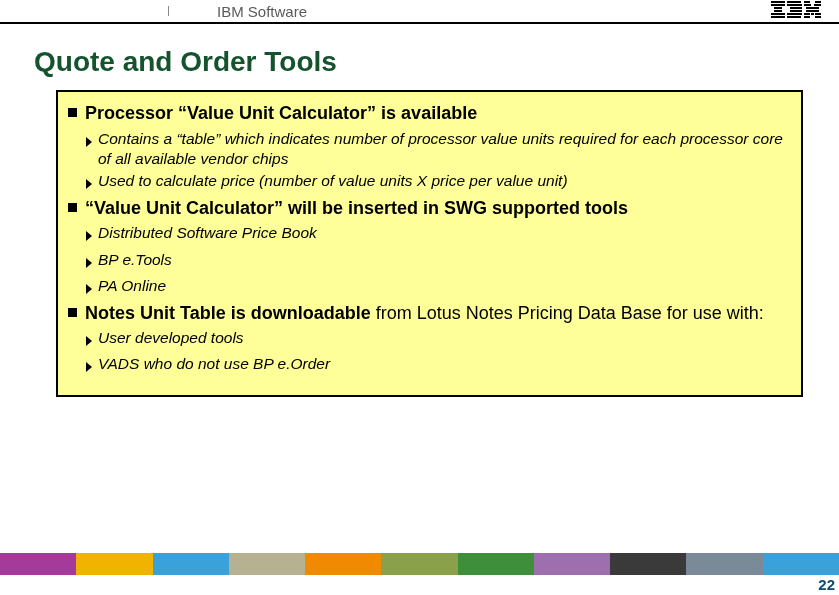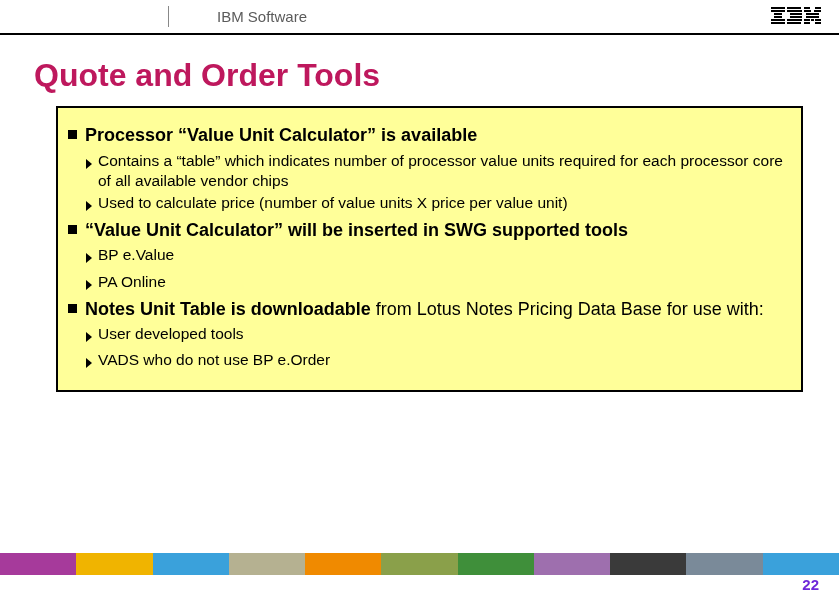--- a/index.html
+++ b/index.html
@@ -7,21 +7,21 @@
     font-family: Arial, Helvetica, sans-serif;
     width: 839px;
     height: 595px;
     background: #fff;
     position: relative;
     overflow: hidden;
   }
   .header {
     display: flex;
     align-items: stretch;
-    height: 35px;
+    height: 24px;
     border-bottom: 2px solid #000;
     gap: 40px;
   }
   .header-left-pad {
     width: 128px;
   }
   .header-divider {
     width: 1px;
     background: #888;
     margin-top: 6px;
@@ -36,34 +36,33 @@
     padding-left: 8px;
   }
   .ibm-logo {
     width: 68px;
     display: flex;
     align-items: center;
     justify-content: center;
     padding-right: 18px;
   }
   .slide-title {
-    color: #be185d;
-    font-size: 32px;
+    color: #14532d;
+    font-size: 28px;
     font-weight: bold;
     margin: 22px 16px 12px 34px;
   }
   .content-box {
     margin: 0 36px 0 56px;
     background: #ffff99;
     border: 2px solid #000;
     padding: 10px 12px 16px 10px;
   }
   .top-bullet {
     display: flex;
-    margin-top: 6px;
   }
   .top-bullet + .top-bullet { margin-top: 2px; }
   .square {
     width: 9px;
     height: 9px;
     background: #000;
     flex: 0 0 auto;
     margin-right: 8px;
     margin-top: 6px;
   }
@@ -79,39 +78,39 @@
     display: flex;
     font-size: 15.5px;
     line-height: 1.3;
     margin-top: 2px;
   }
   .arrow {
     flex: 0 0 auto;
     margin-right: 3px;
     margin-top: 4px;
   }
-  .sub-text { flex: 1; }
+  .sub-text { flex: 1; font-style: italic; }
   .bold { font-weight: bold; }
 
   .footer {
     position: absolute;
     left: 0;
     bottom: 20px;
     width: 100%;
     height: 22px;
     display: flex;
   }
   .fseg { height: 100%; }
   .page-number {
     position: absolute;
-    right: 20px;
+    right: 4px;
     bottom: 2px;
     font-size: 15px;
     font-weight: bold;
-    color: #6d28d9;
+    color: #0c4a6e;
   }
 </style>
 </head>
 <body>
 
 <div class="header">
   <div class="header-left-pad"></div>
   <div class="header-divider"></div>
   <div class="header-title">IBM Software</div>
   <div class="ibm-logo">
@@ -171,21 +170,27 @@
     </div>
     <div class="top-bullet">
       <div class="square"></div>
       <div class="top-bullet-body">
         <div class="top-bullet-text"><span class="bold">“Value Unit Calculator” will be inserted in SWG supported tools</span></div>
         <div class="sub-list">
           <div class="sub-item">
             <span class="arrow"><svg width="10" height="12" viewBox="0 0 10 12">
                 <path d="M1 1 L7 6 L1 11 Z" fill="#000"></path>
               </svg></span>
-            <span class="sub-text">BP e.Value</span>
+            <span class="sub-text">Distributed Software Price Book</span>
+          </div>
+          <div class="sub-item">
+            <span class="arrow"><svg width="10" height="12" viewBox="0 0 10 12">
+                <path d="M1 1 L7 6 L1 11 Z" fill="#000"></path>
+              </svg></span>
+            <span class="sub-text">BP e.Tools</span>
           </div>
           <div class="sub-item">
             <span class="arrow"><svg width="10" height="12" viewBox="0 0 10 12">
                 <path d="M1 1 L7 6 L1 11 Z" fill="#000"></path>
               </svg></span>
             <span class="sub-text">PA Online</span>
           </div>
         </div>
       </div>
     </div>

